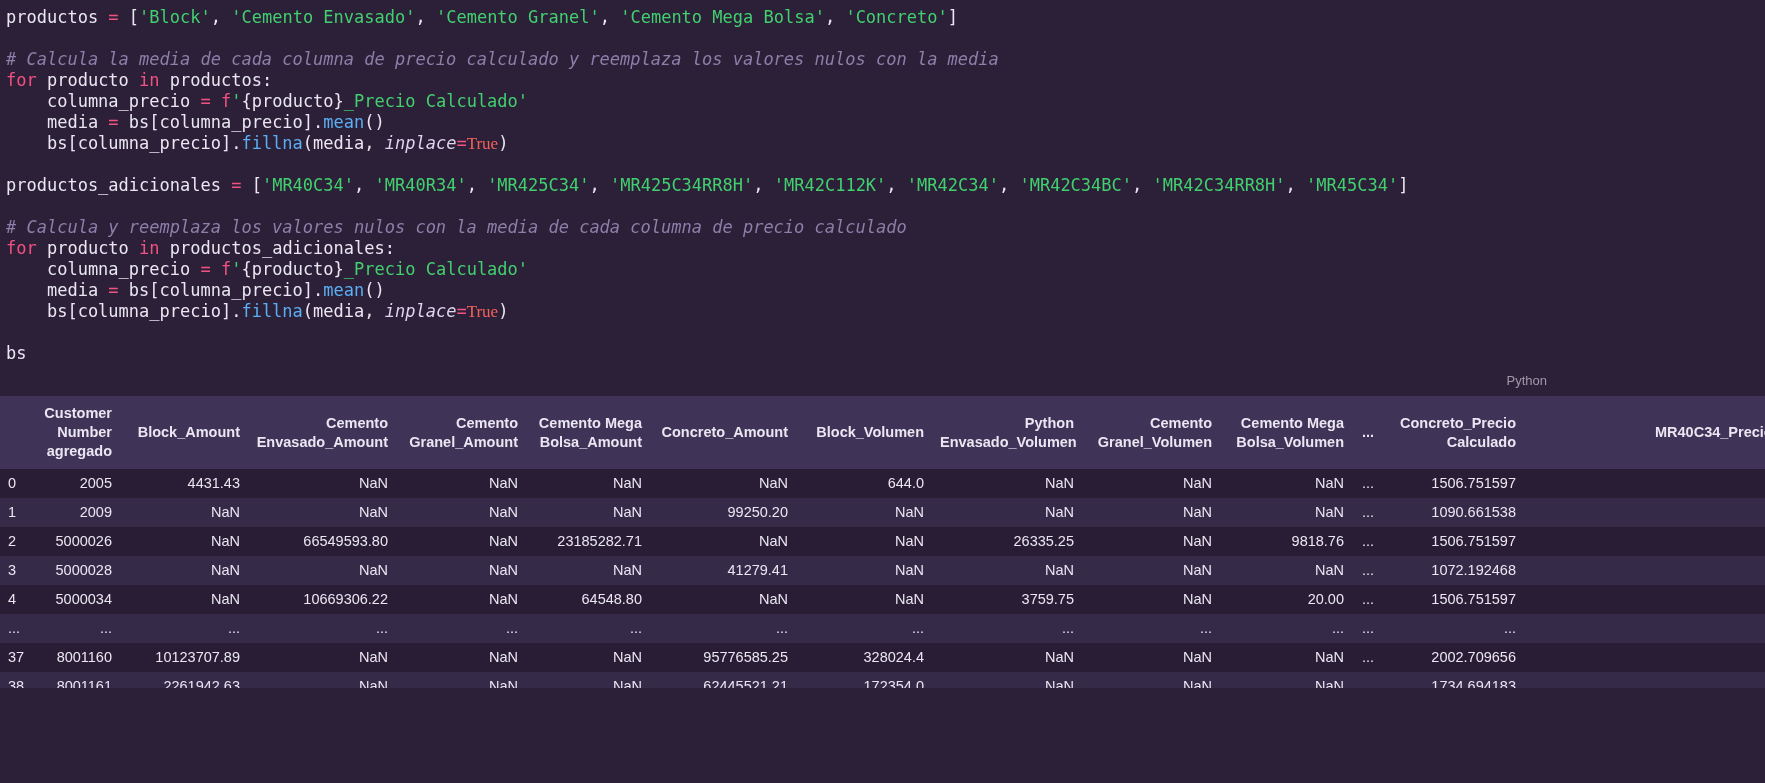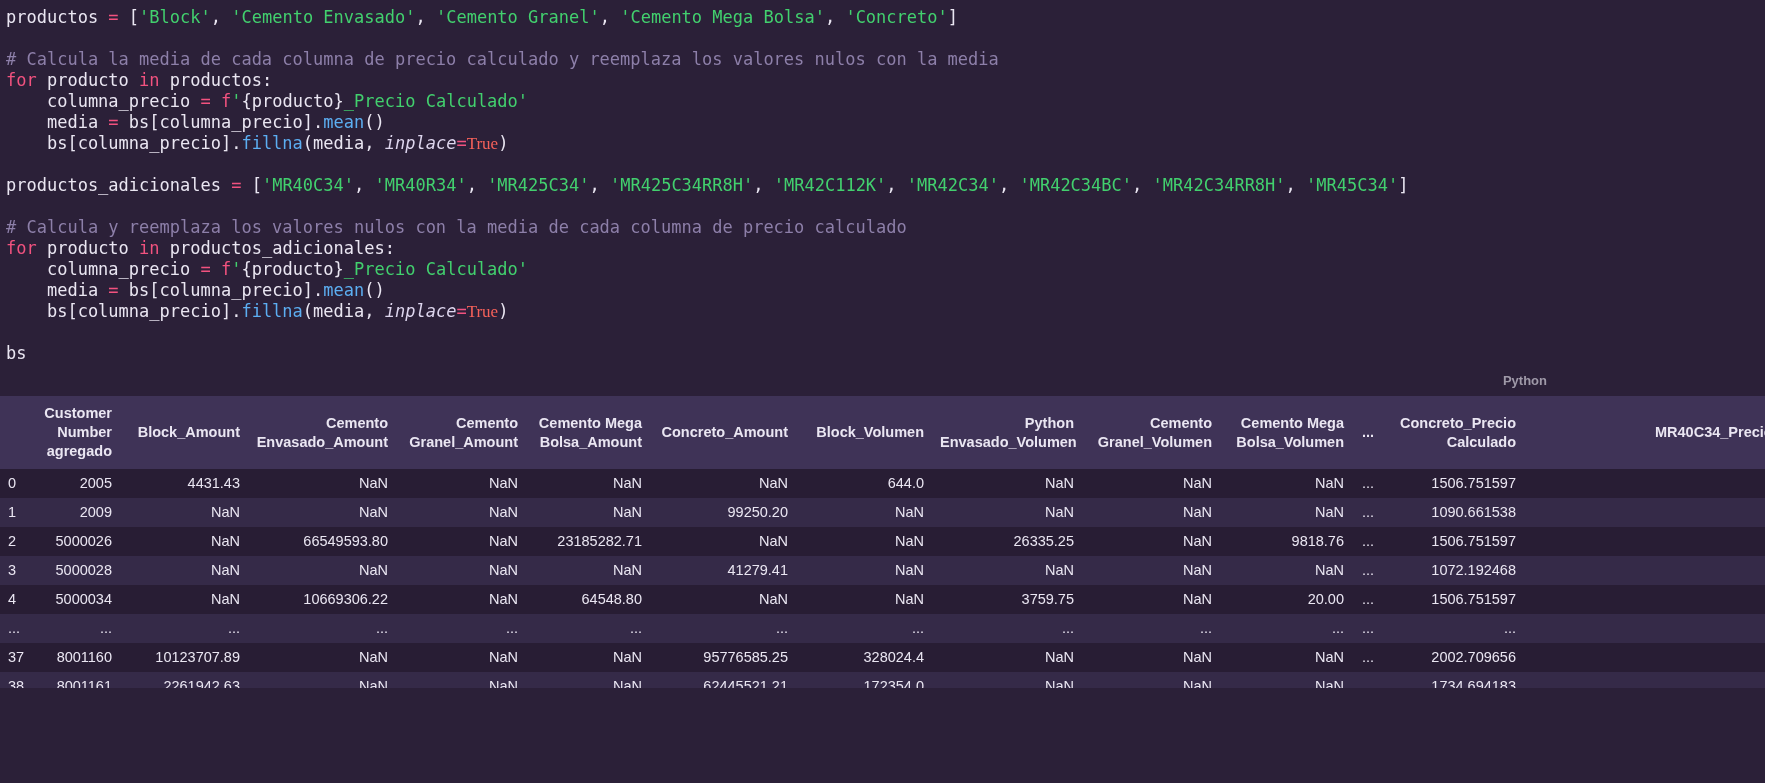--- a/index.html
+++ b/index.html
@@ -27,30 +27,29 @@
     font-family:"DejaVu Sans Mono", monospace;
     font-size:17px;
     line-height:21px;
     padding:7px 0 0 6px;
     white-space:pre;
   }
   .code-line{height:21px;}
   .tok-p{color:var(--fg);}
   .tok-o,.tok-k{color:var(--kw);}
   .tok-s{color:var(--str);}
-  .tok-c{color:var(--com);}
+  .tok-c{color:var(--com);font-style:italic;}
   .tok-f{color:var(--fn);}
   .tok-i{color:#ded6ee;font-style:italic;}
   .tok-b{color:var(--bool);font-family:Liberation Serif, serif;}
   .lang-row{
     text-align:right;
     padding:9px 218px 8px 14px;
     font-size:13px;
     color:var(--muted);
-    font-weight:bold;
   }
   .lang-row span{cursor:pointer;}
   .output{
     height:292px;
     overflow:hidden;
     width:1765px;
   }
   table{
     border-collapse:collapse;
     table-layout:fixed;

